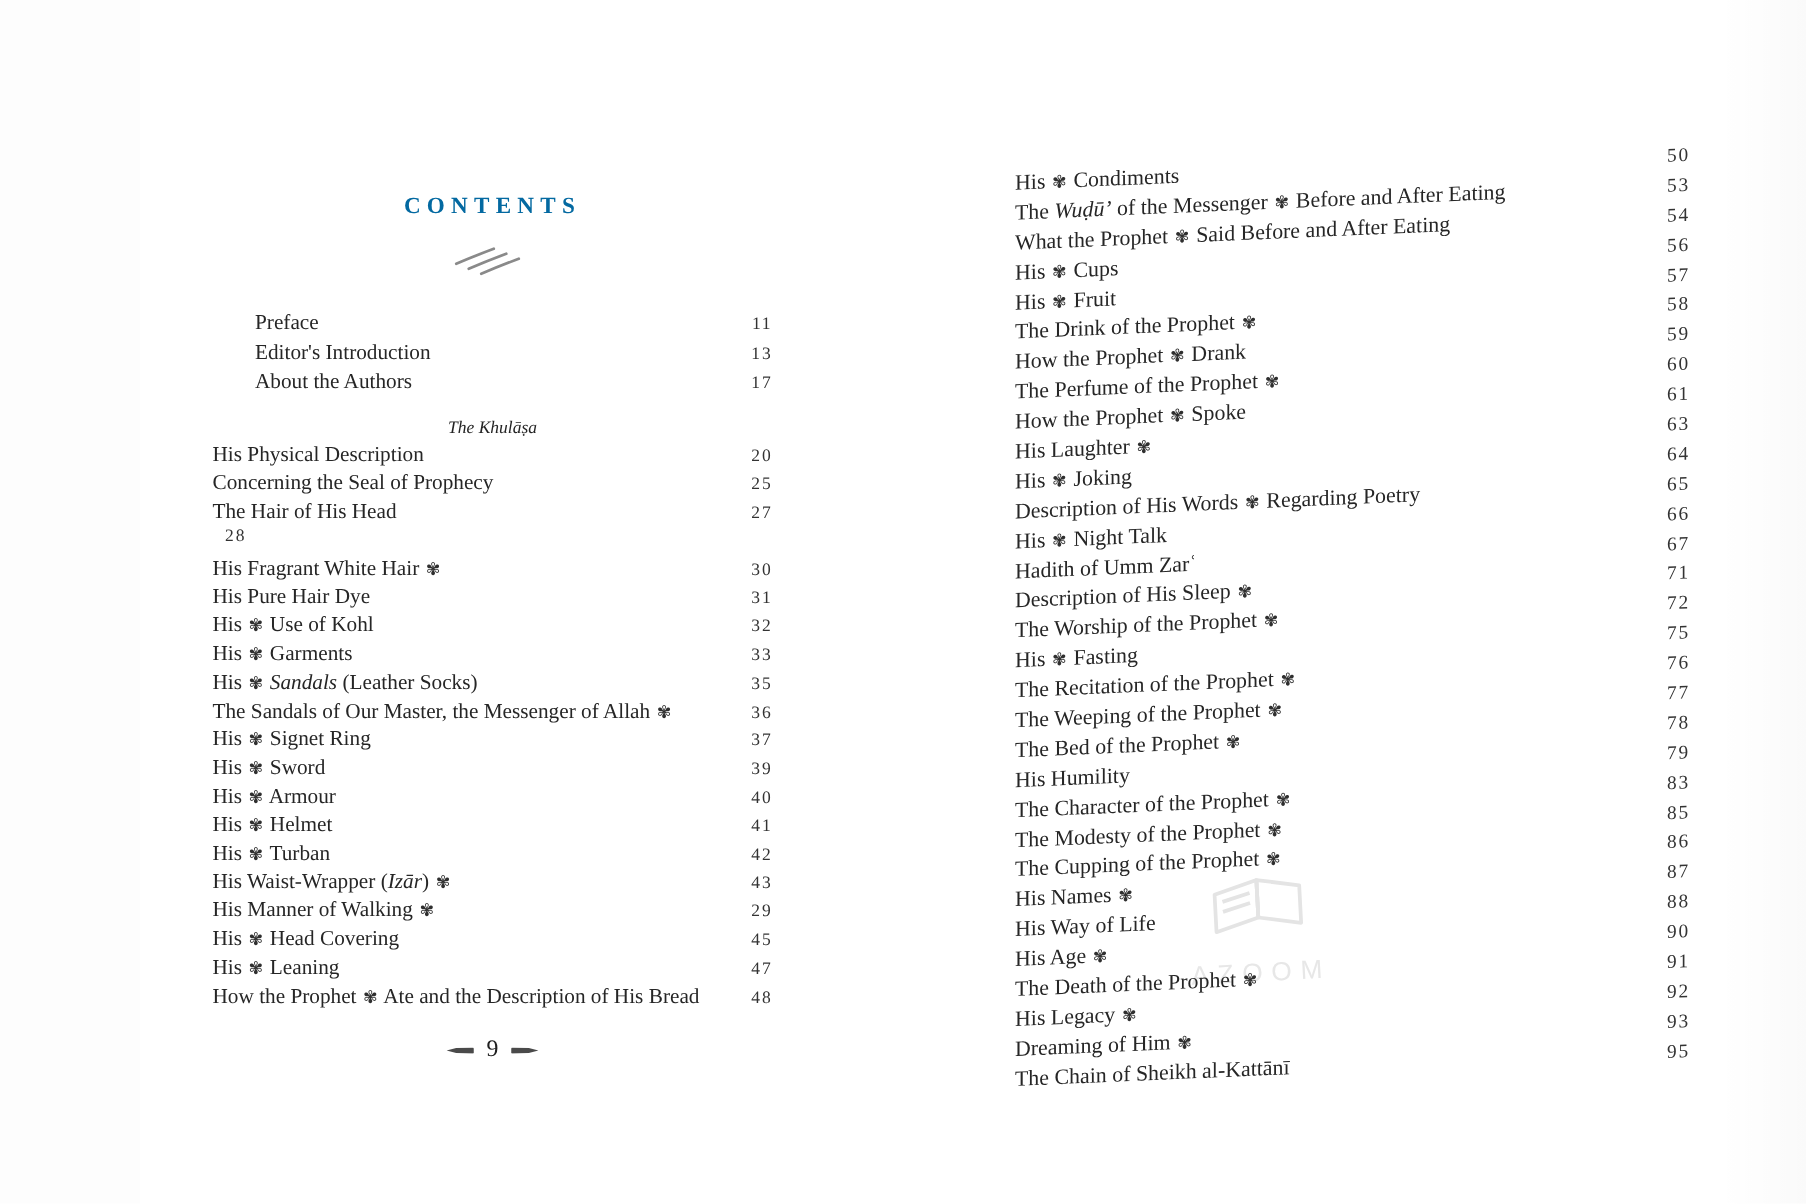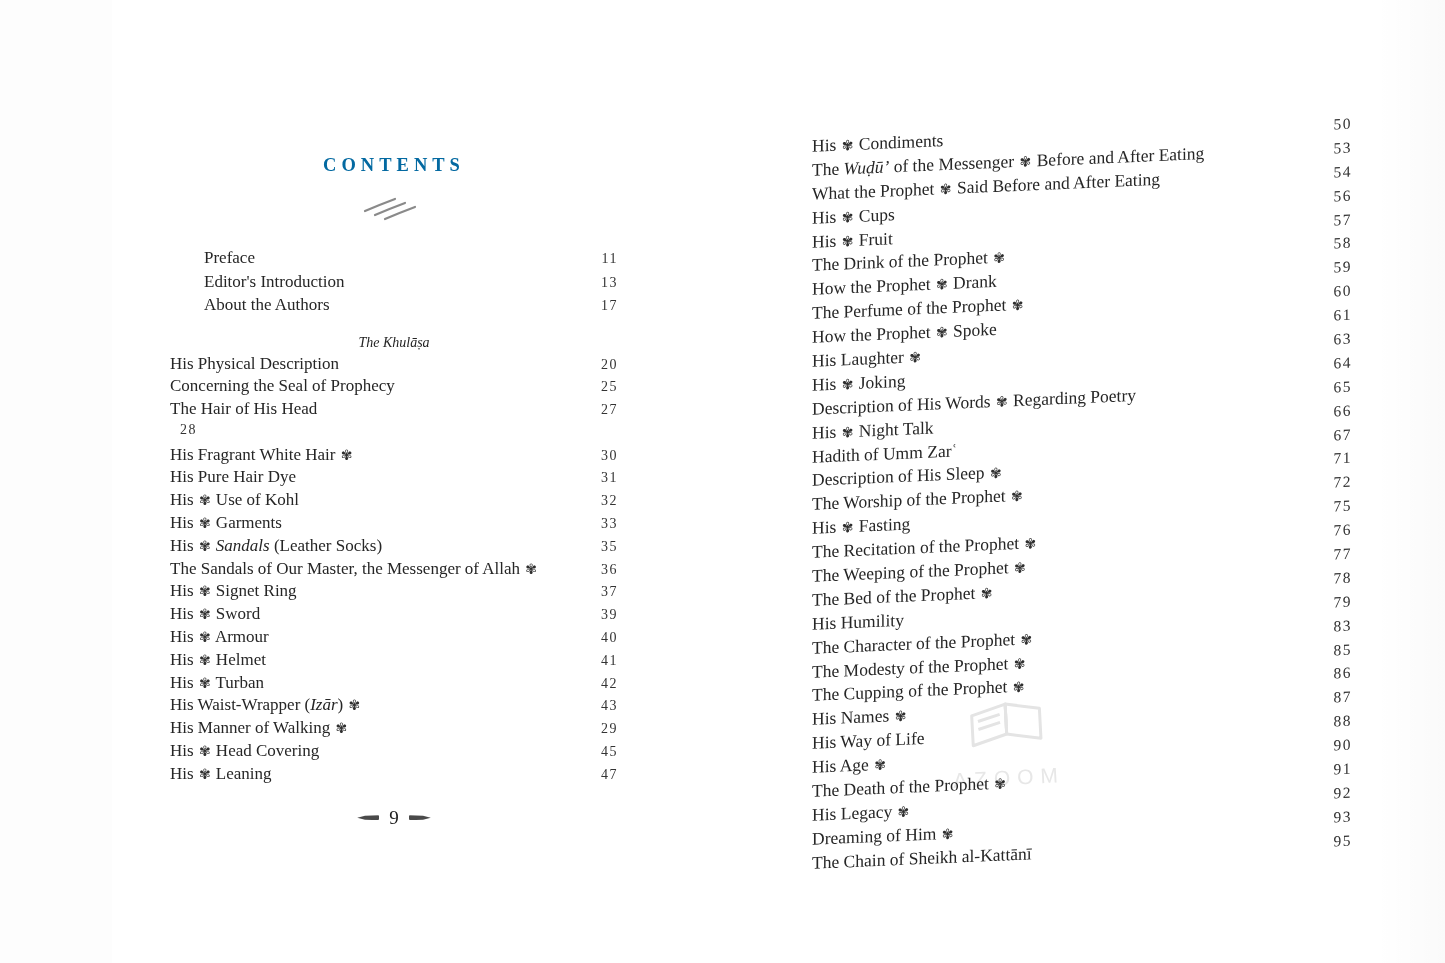--- a/index.html
+++ b/index.html
@@ -177,20 +177,24 @@
         <span class="n">29</span>
       </div>
       <div class="row">
         <span class="t">His <span class="pbuh">✾</span> Head Covering</span>
         <span class="n">45</span>
       </div>
       <div class="row">
         <span class="t">His <span class="pbuh">✾</span> Leaning</span>
         <span class="n">47</span>
       </div>
+      <div class="row">
+        <span class="t">How the Prophet <span class="pbuh">✾</span> Ate and the Description of His Bread</span>
+        <span class="n">48</span>
+      </div>
     </div>
 
   <div class="folio">
     <span class="folio-dash left"></span>
     <span class="folio-number">9</span>
     <span class="folio-dash right"></span>
   </div>
 </div>
 
 <div class="page-right">

